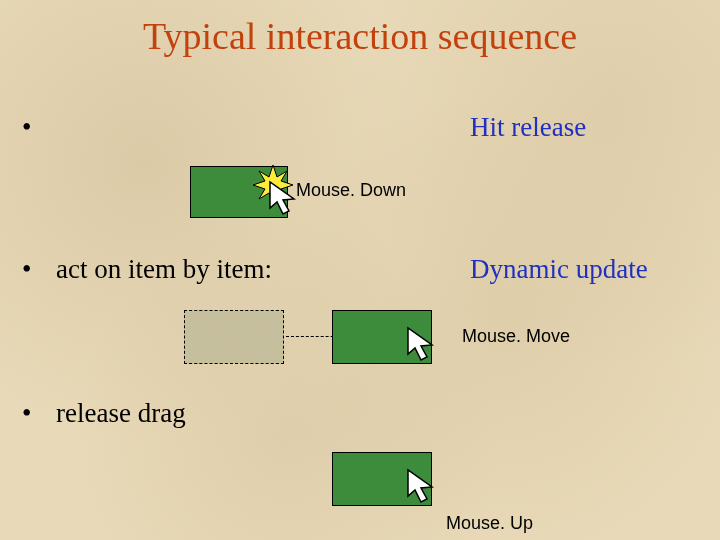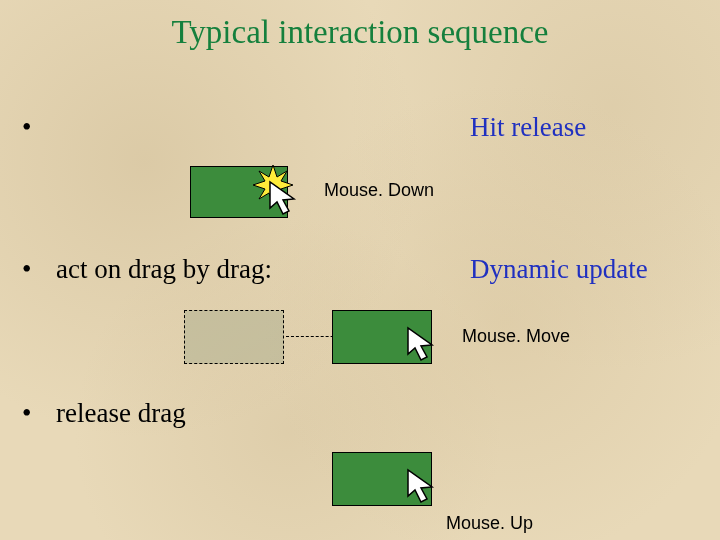--- a/index.html
+++ b/index.html
@@ -19,22 +19,22 @@
     font-family: "Times New Roman", Times, serif;
     color: #000;
     position: relative;
   }
   .title {
     position: absolute;
     top: 14px;
     left: 0;
     width: 720px;
     text-align: center;
-    font-size: 33px;
-    color: #15803d;
+    font-size: 38px;
+    color: #c2410c;
   }
   .bullet-row {
     position: absolute;
     display: flex;
     align-items: baseline;
     font-size: 27px;
   }
   .bullet-dot {
     width: 34px;
     padding-left: 22px;
@@ -98,25 +98,25 @@
 <div class="green-box" style="top:166px; left:190px; width:96px; height:50px;"></div>
 
 <svg class="star" style="top:165px; left:253px;" width="40" height="40" viewBox="0 0 40 40">
   <polygon points="20,0 24,12 34,6 28,16 40,20 28,24 34,34 24,28 20,40 16,28 6,34 12,24 0,20 12,16 6,6 16,12" fill="#ffec3a" stroke="#000" stroke-width="1"></polygon>
 </svg>
 
 <svg class="cursor" style="top:180px; left:268px;" width="34" height="40" viewBox="0 0 34 40">
   <polygon points="2,2 2,28 9,22 15,34 21,31 15,20 26,19" fill="#fff" stroke="#000" stroke-width="1.5"></polygon>
 </svg>
 
-<div class="event-label" style="top:180px; left:324px;">Mouse. Down</div>
+<div class="event-label" style="top:180px; left:296px;">Mouse. Down</div>
 
 <div class="bullet-row" style="top:254px; left:0;">
   <span class="bullet-dot">•</span>
-  <span class="bullet-text">act on drag by drag:</span>
+  <span class="bullet-text">act on item by item:</span>
 </div>
 <div class="side-label" style="top:254px; left:470px;">Dynamic update</div>
 
 <div class="dashed-box" style="top:310px; left:184px; width:98px; height:52px;"></div>
 
 <div class="dash-arrow" style="top:336px; left:286px; width:112px;"></div>
 
 <div class="green-box" style="top:310px; left:332px; width:98px; height:52px;"></div>
 
 <svg class="cursor" style="top:326px; left:406px;" width="34" height="40" viewBox="0 0 34 40">

